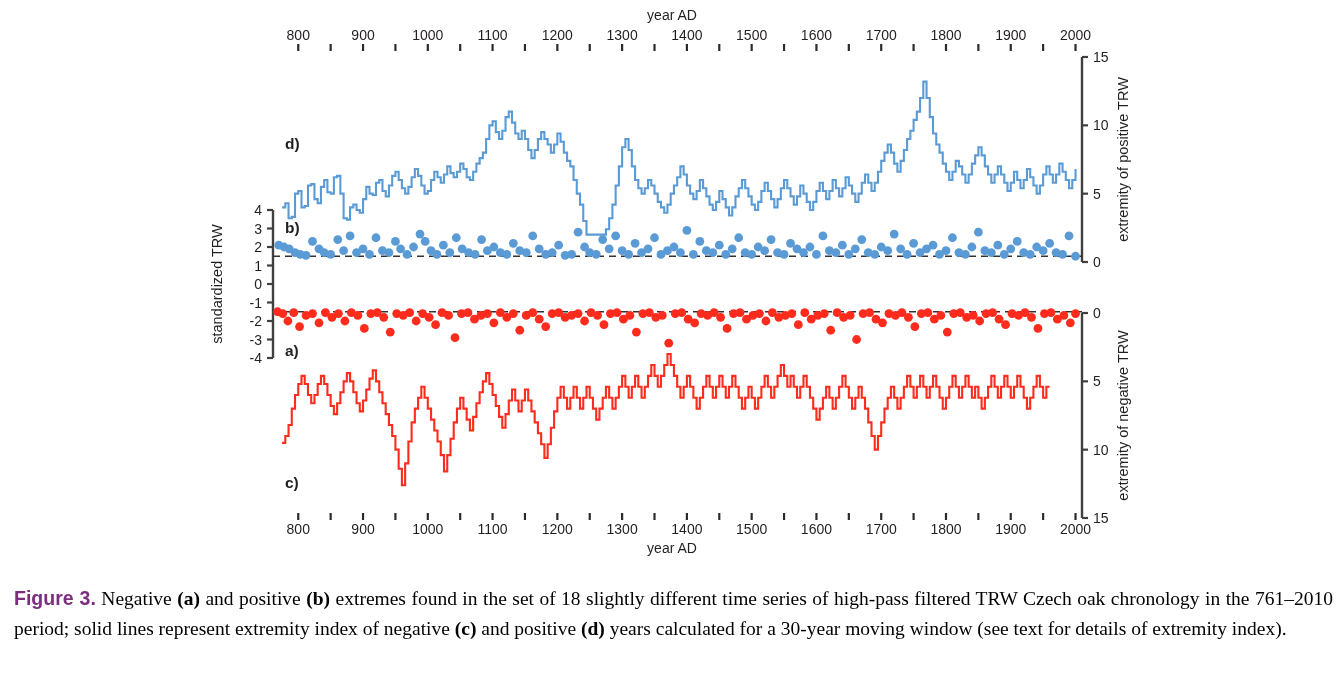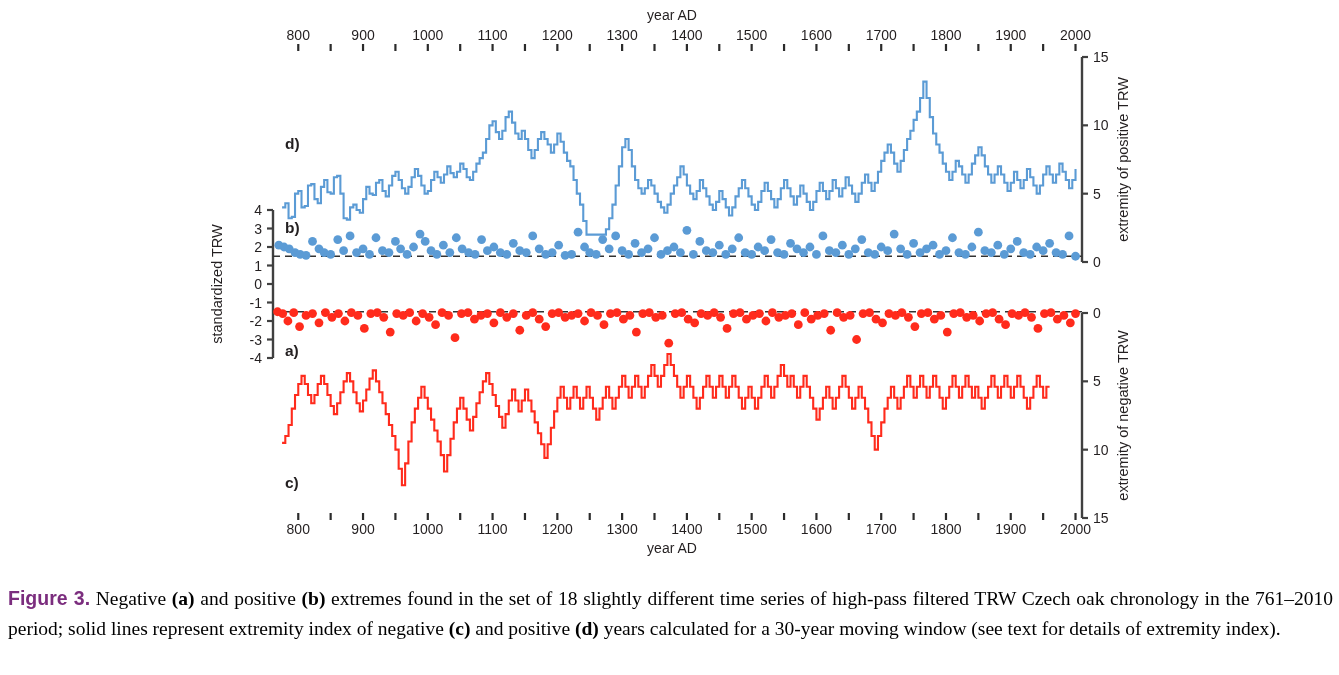--- a/index.html
+++ b/index.html
@@ -12,21 +12,21 @@
     overflow:hidden;
     position:relative;
   }
   #figure-root { position:absolute; left:0; top:0; width:1296px; height:560px; }
   #fig-svg { position:absolute; left:0; top:0; }
 
   .cap-wrap {
     position:absolute;
     left:0px; top:583px;
     width:1339px;
-    padding:0 6px 0 8px;
+    padding:0 6px 0 14px;
     font-family:"Liberation Serif", serif;
     font-size:19.5px;
     line-height:30px;
     color:#000000;
     text-align:justify;
   }
   .cap-label {
     font-family:"Liberation Sans", sans-serif;
     font-weight:bold;
     color:#7B2D7E;

